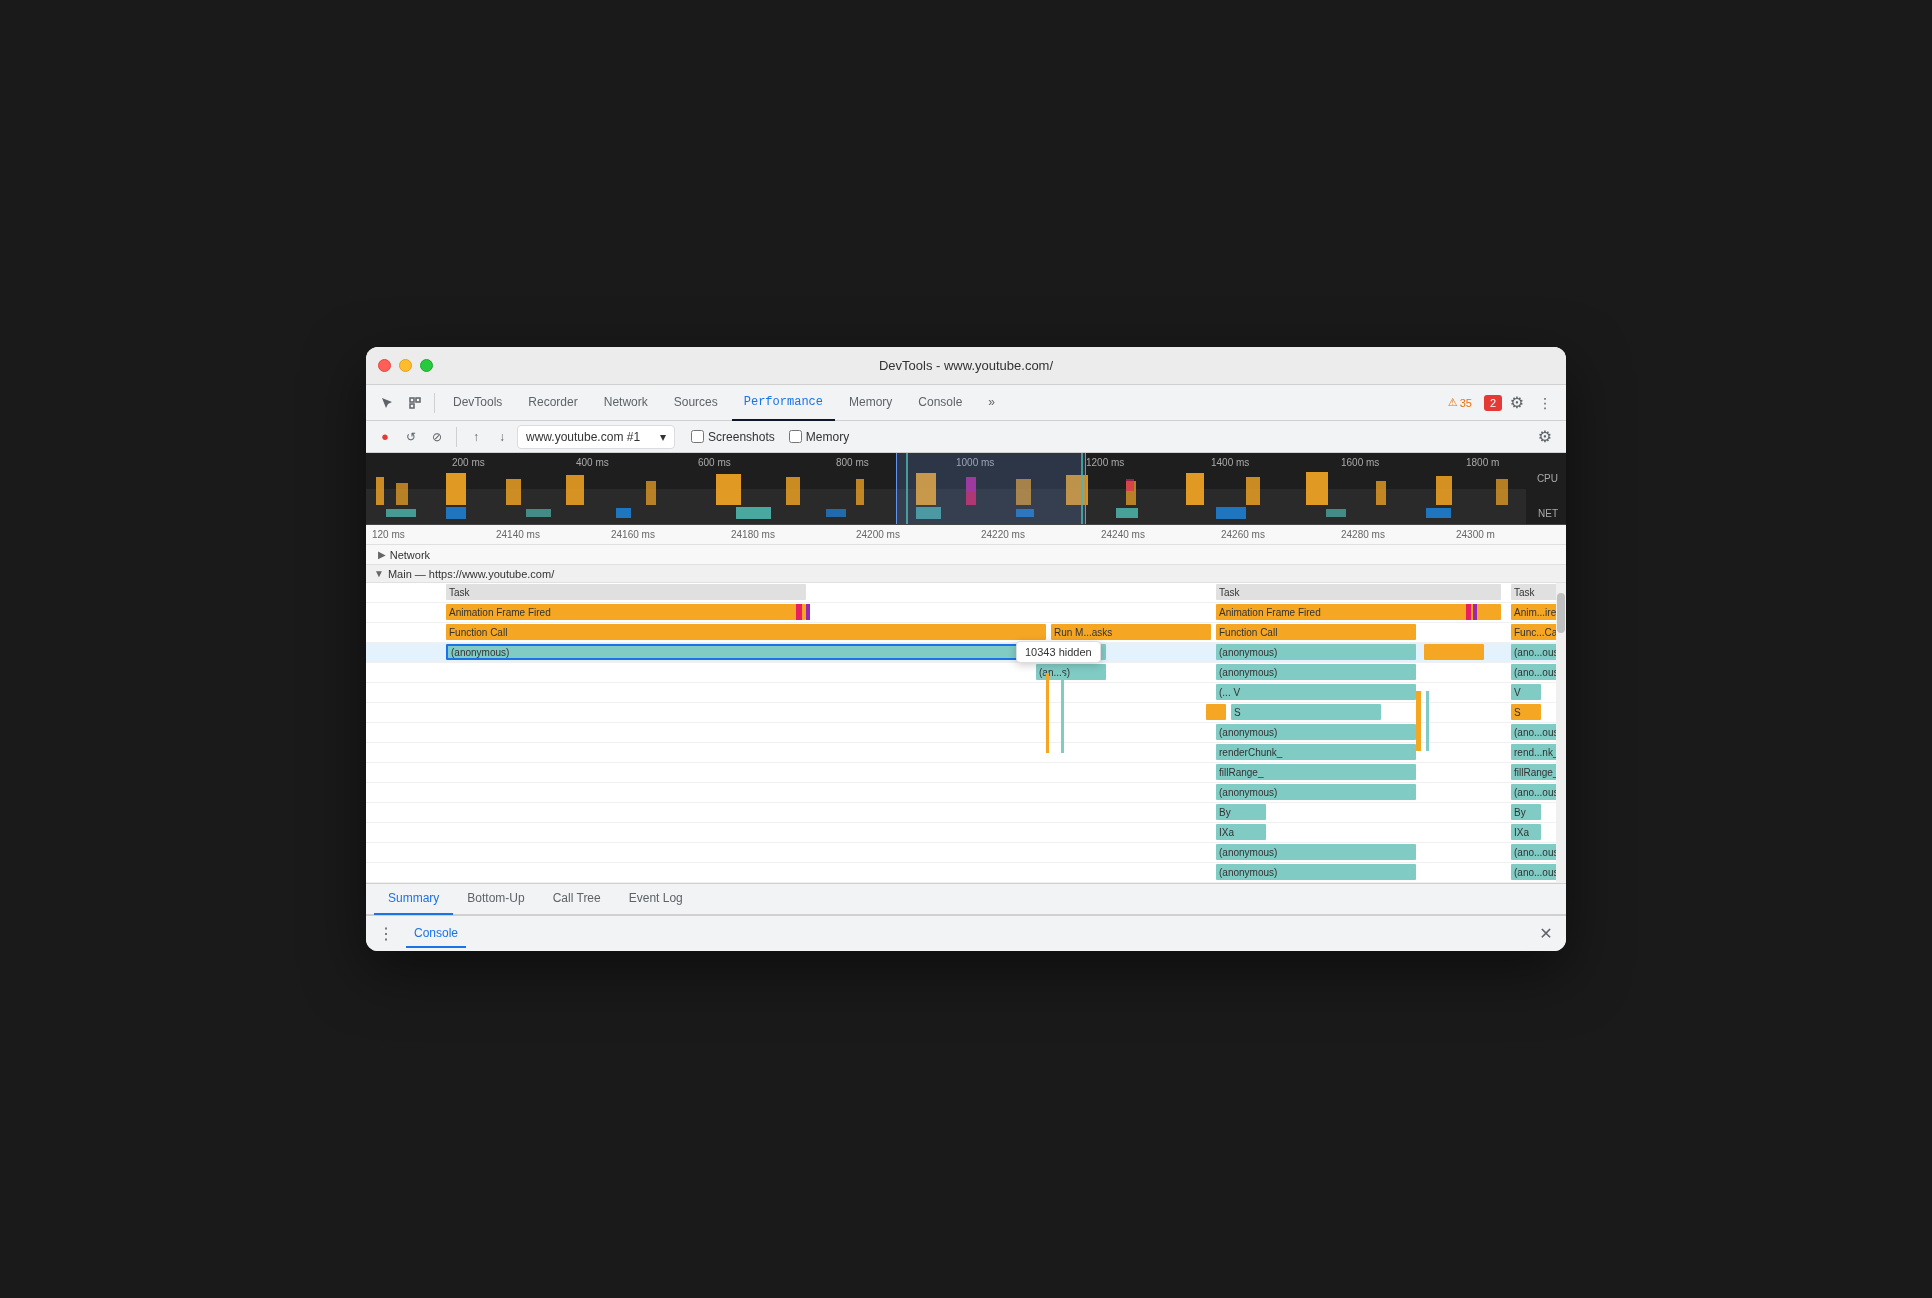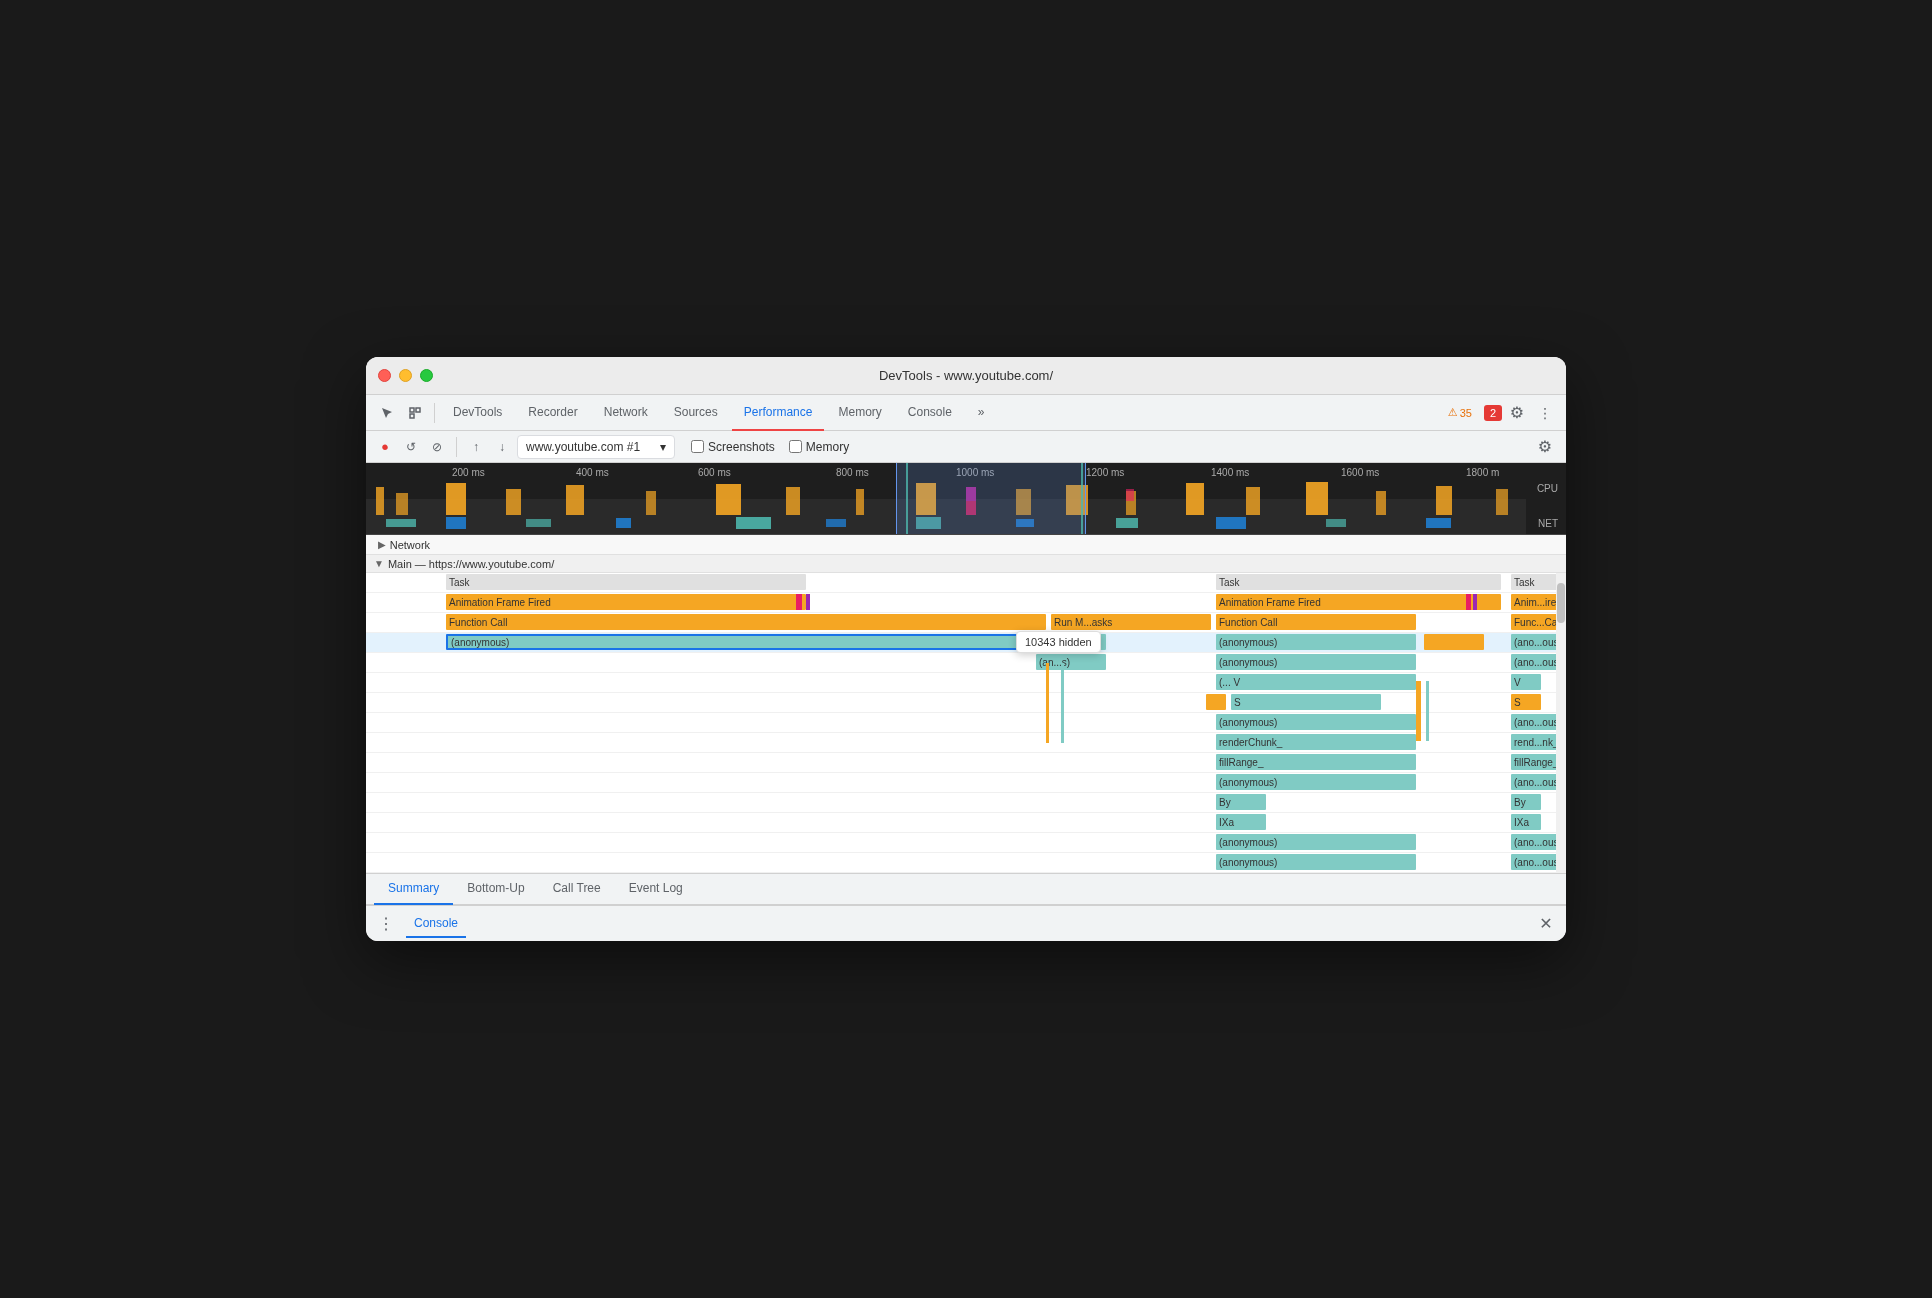--- a/index.html
+++ b/index.html
@@ -74,21 +74,21 @@
       padding: 0 12px;
       height: 36px;
       display: flex;
       align-items: center;
       font-size: 12px;
       color: #5f6368;
       cursor: pointer;
       border-bottom: 2px solid transparent;
       white-space: nowrap;
     }
-    .tab-item.active { color: #1a73e8; border-bottom: 2px solid #ef4444; }
+    .tab-item.active { color: #1a73e8; border-bottom: 2px solid #0f172a; font-family: Liberation Mono, monospace; }
     .toolbar-spacer { flex: 1; }
     .toolbar-alerts {
       display: flex;
       align-items: center;
       gap: 6px;
       font-size: 12px;
     }
     .alert-badge {
       display: flex;
       align-items: center;
@@ -513,20 +513,32 @@
     <div class="selection-overlay" style="left:530px;width:190px;"></div>
     <span class="cpu-label">CPU</span>
     <span class="net-label">NET</span>
 
     <div style="position:absolute;left:540px;top:0;bottom:0;width:2px;background:#4db6ac;opacity:0.8;"></div>
     <div style="position:absolute;left:715px;top:0;bottom:0;width:2px;background:#4db6ac;opacity:0.8;"></div>
   </div>
 
   <div style="display:flex;flex-direction:column;flex:1;overflow:hidden;position:relative;">
 
+    <div class="timeline-ruler2">
+      <span class="ruler2-mark" style="left:6px">120 ms</span>
+      <span class="ruler2-mark" style="left:130px">24140 ms</span>
+      <span class="ruler2-mark" style="left:245px">24160 ms</span>
+      <span class="ruler2-mark" style="left:365px">24180 ms</span>
+      <span class="ruler2-mark" style="left:490px">24200 ms</span>
+      <span class="ruler2-mark" style="left:615px">24220 ms</span>
+      <span class="ruler2-mark" style="left:735px">24240 ms</span>
+      <span class="ruler2-mark" style="left:855px">24260 ms</span>
+      <span class="ruler2-mark" style="left:975px">24280 ms</span>
+      <span class="ruler2-mark" style="left:1090px">24300 m</span>
+    </div>
 
     <div class="network-row">
       <span style="color:#666;font-size:10px;">▶</span>
       <span>Network</span>
     </div>
 
     <div class="section-header">
       <span style="color:#666;font-size:10px;">▼</span>
       <span>Main — https://www.youtube.com/</span>
     </div>

